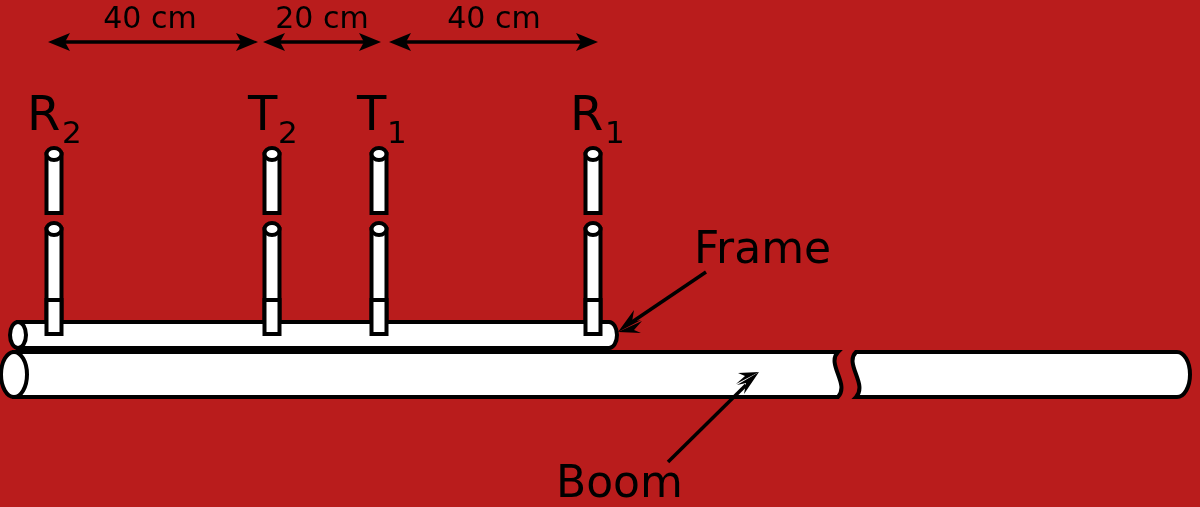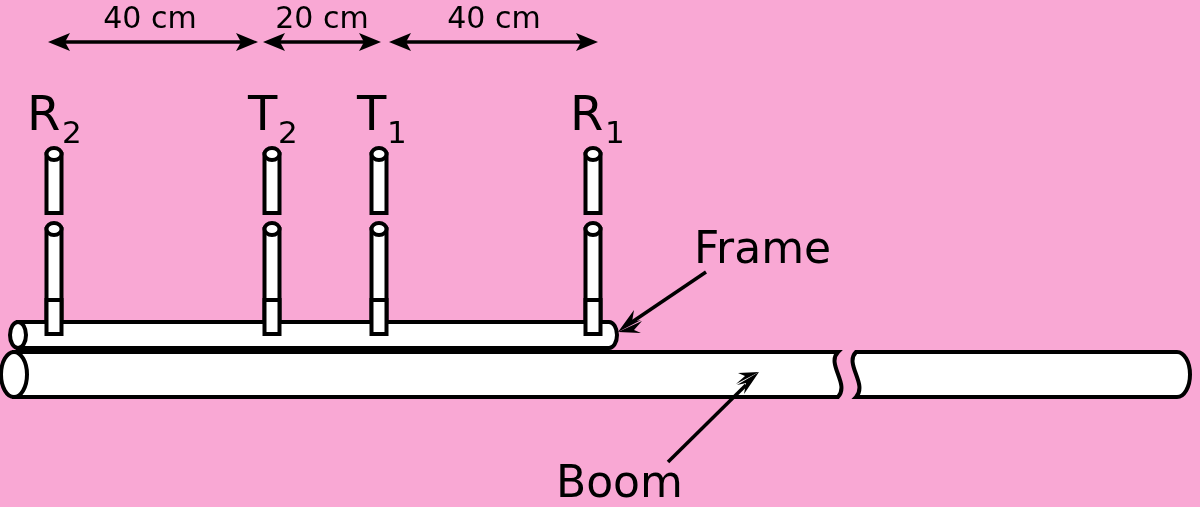--- a/index.html
+++ b/index.html
@@ -7,21 +7,21 @@
     padding: 0;
     background: #ffffff;
   }
   body {
     font-family: "DejaVu Sans", sans-serif;
   }
   #diagram-root {
     position: relative;
     width: 1200px;
     height: 507px;
-    background: #f9a8d4;
+    background: #b91c1c;
     overflow: hidden;
   }
   #diagram-svg {
     display: block;
     width: 1200px;
     height: 507px;
   }
   .tube-body {
     fill: #ffffff;
     stroke: #000000;

